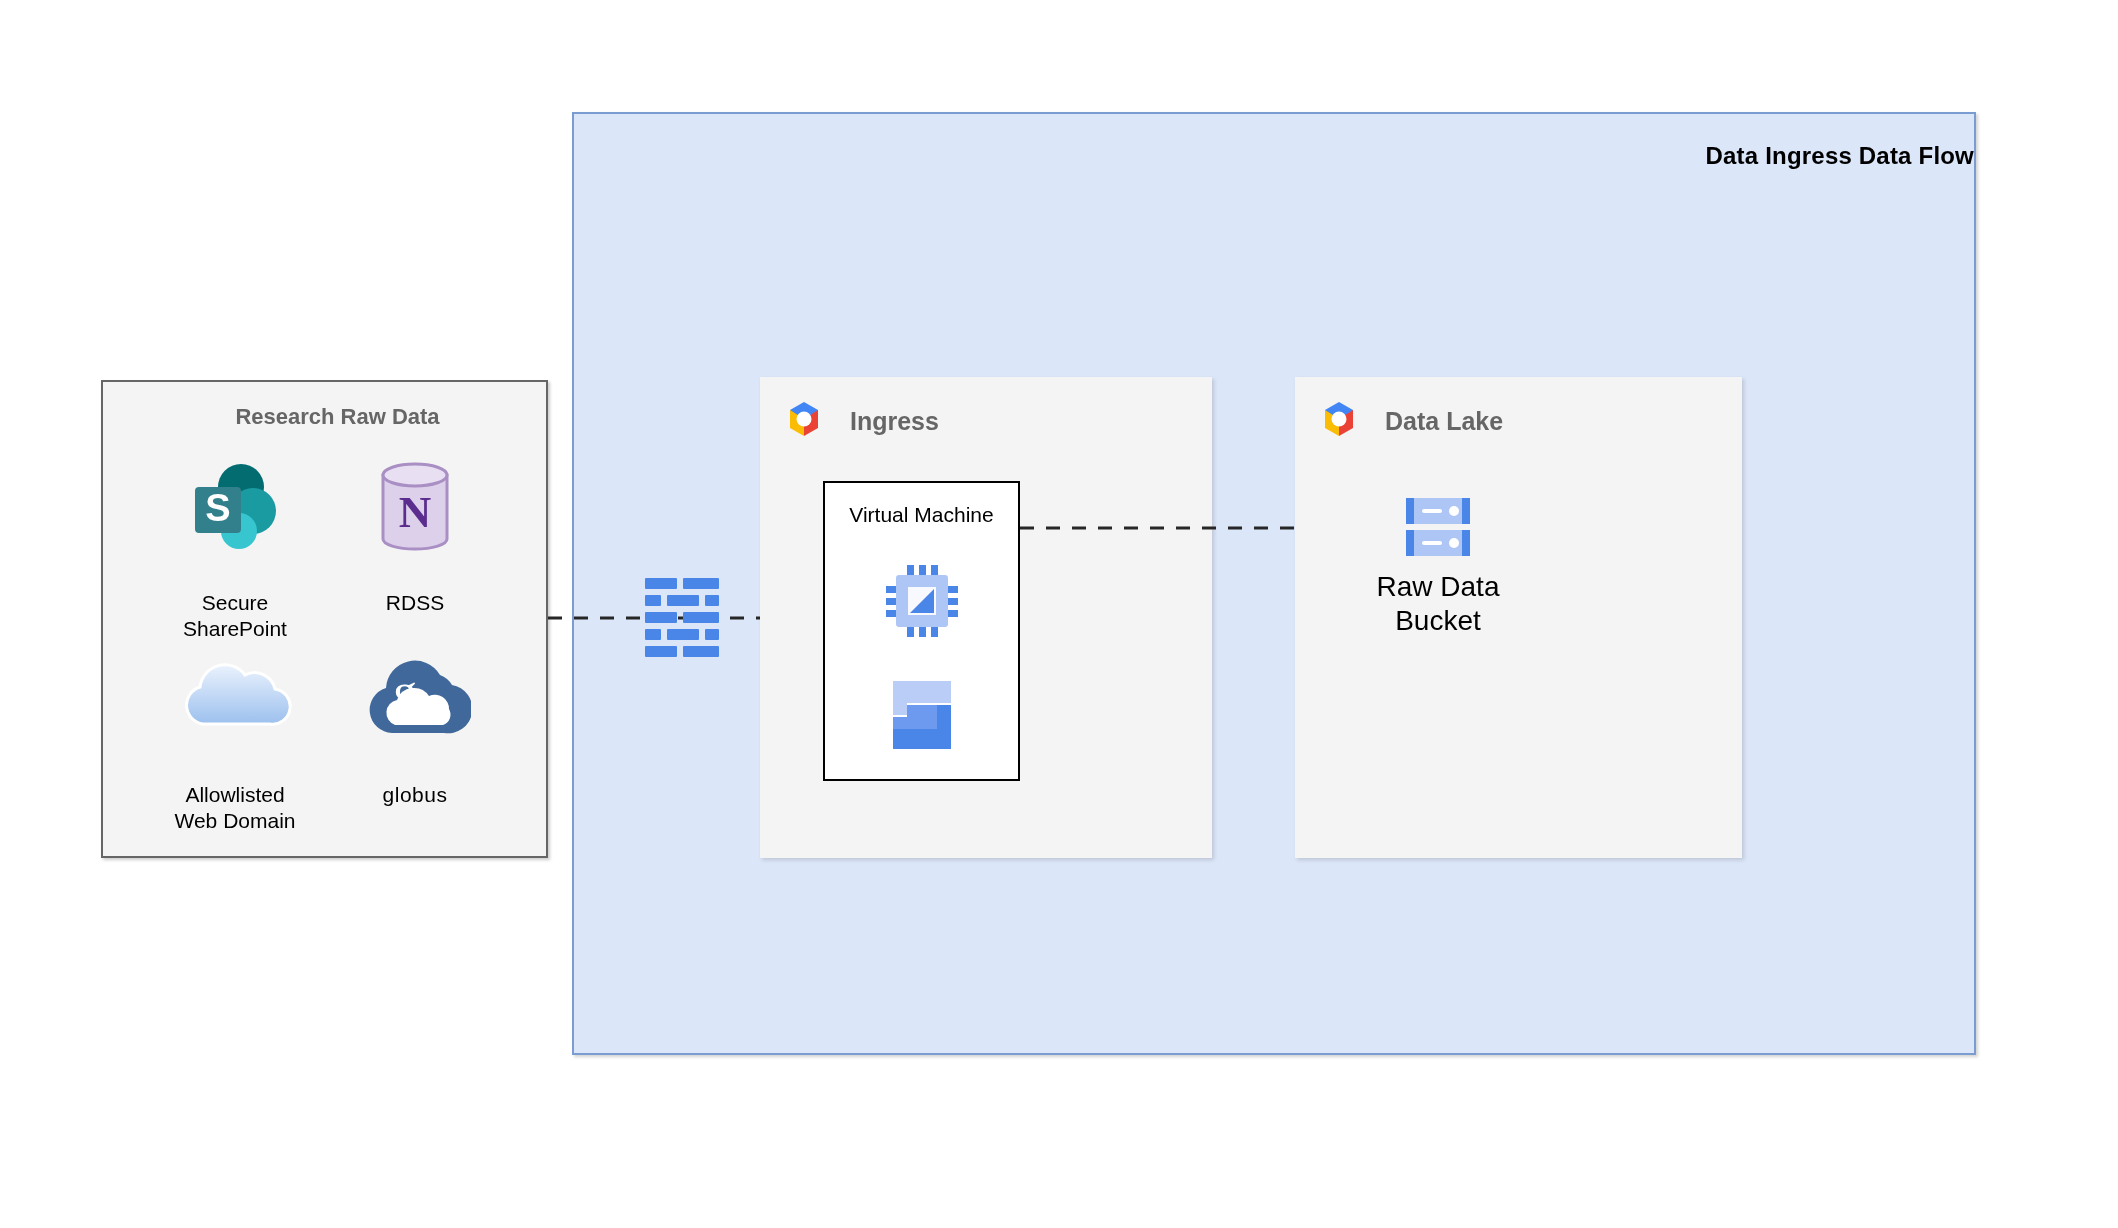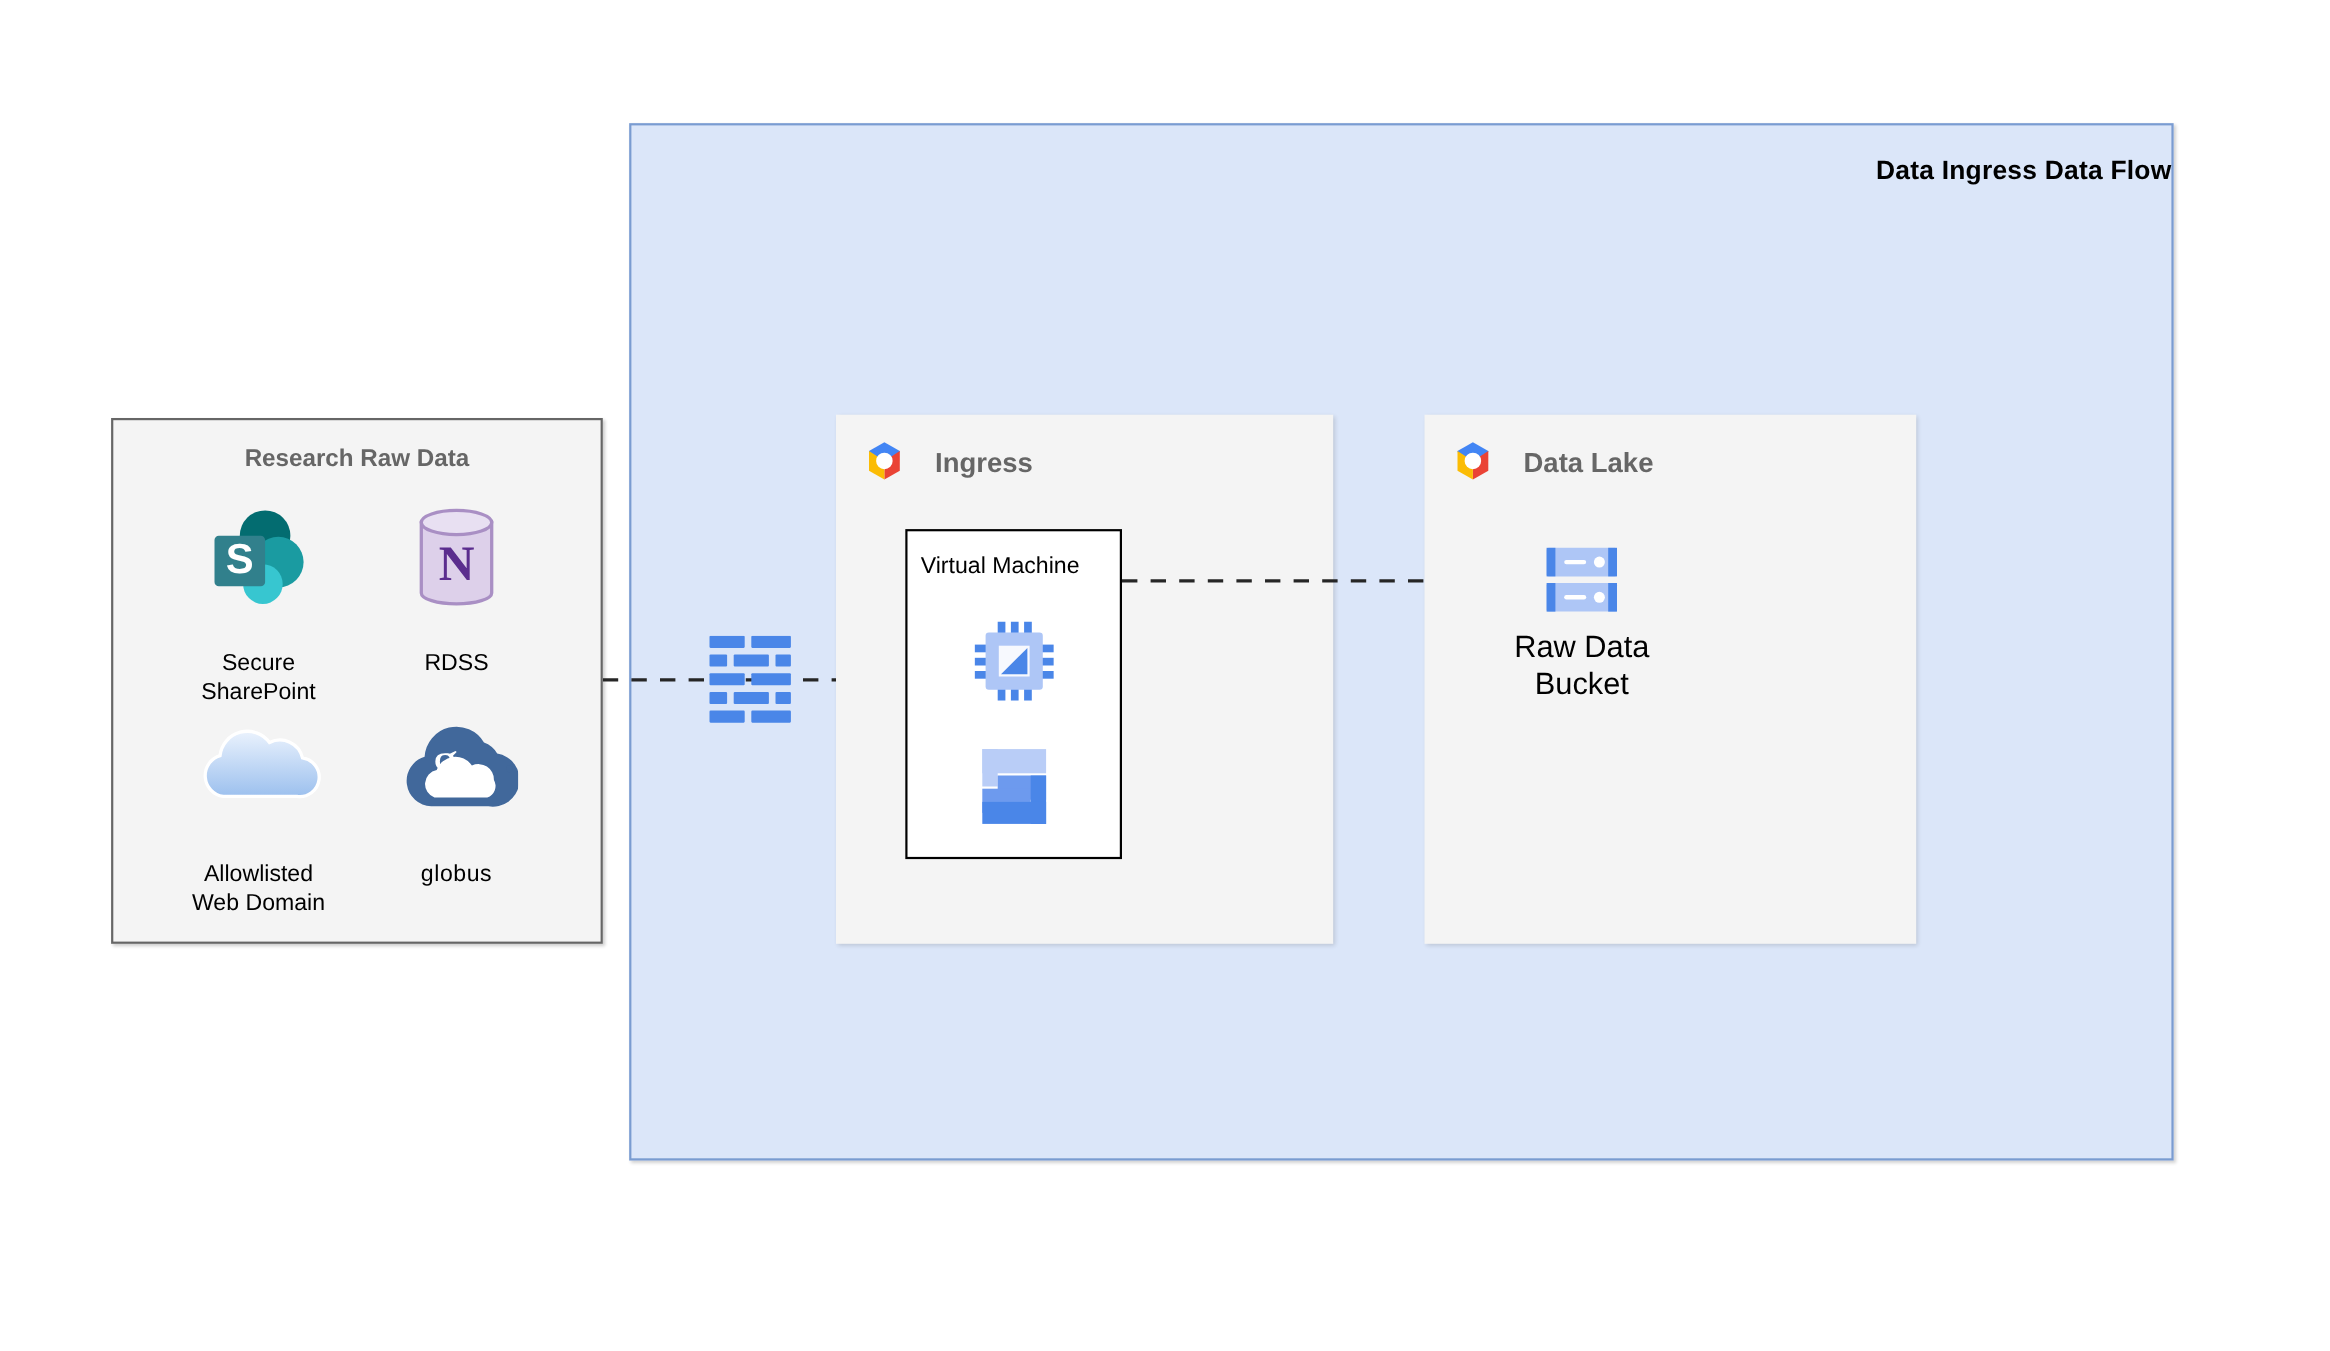--- a/index.html
+++ b/index.html
@@ -75,21 +75,21 @@
     width: 447px;
     height: 478px;
     background: #f4f4f4;
     border: 2px solid #666666;
     box-sizing: border-box;
     box-shadow: 2px 2px 3px rgba(0,0,0,0.2);
   }
   .research-title {
     position: absolute;
     top: 22px;
-    left: 0;
+    left: 13px;
     width: 100%;
     text-align: center;
     font-size: 22px;
     font-weight: bold;
     color: #666666;
   }
 
   
   .src {
     position: absolute;
@@ -116,22 +116,23 @@
     top: 481px;
     width: 197px;
     height: 300px;
     background: #ffffff;
     border: 2px solid #000000;
     box-sizing: border-box;
   }
   .vm-label {
     position: absolute;
     top: 20px;
-    left: 12px;
+    left: 0;
     width: 100%;
+    text-align: center;
     font-size: 21px;
     color: #000;
   }
   .vm-icon-cpu {
     position: absolute;
     top: 82px; left: 50%;
     transform: translateX(-50%);
   }
   .vm-icon-flow {
     position: absolute;

